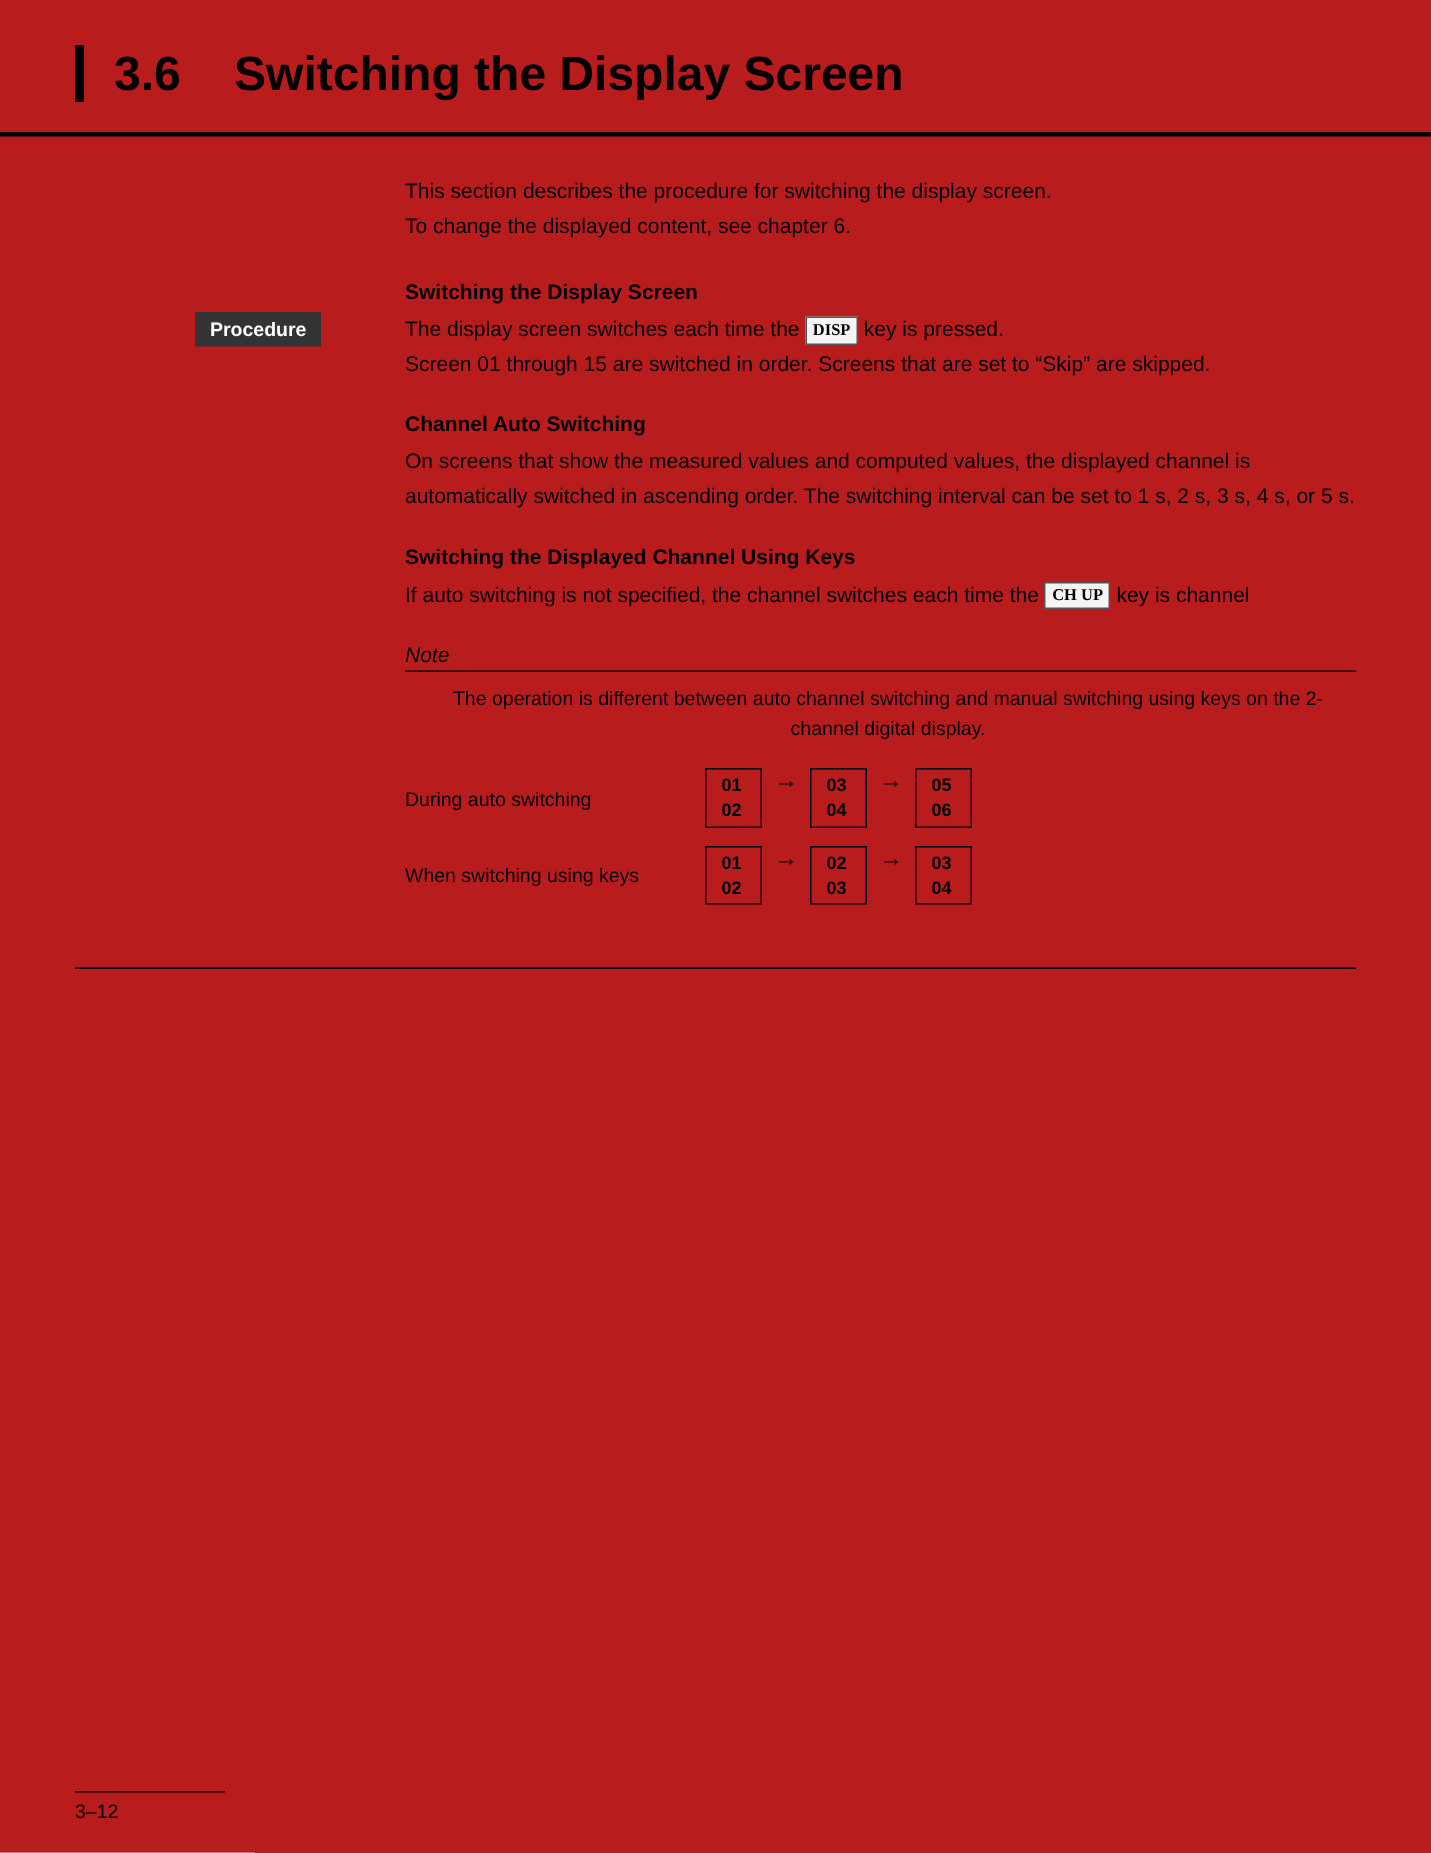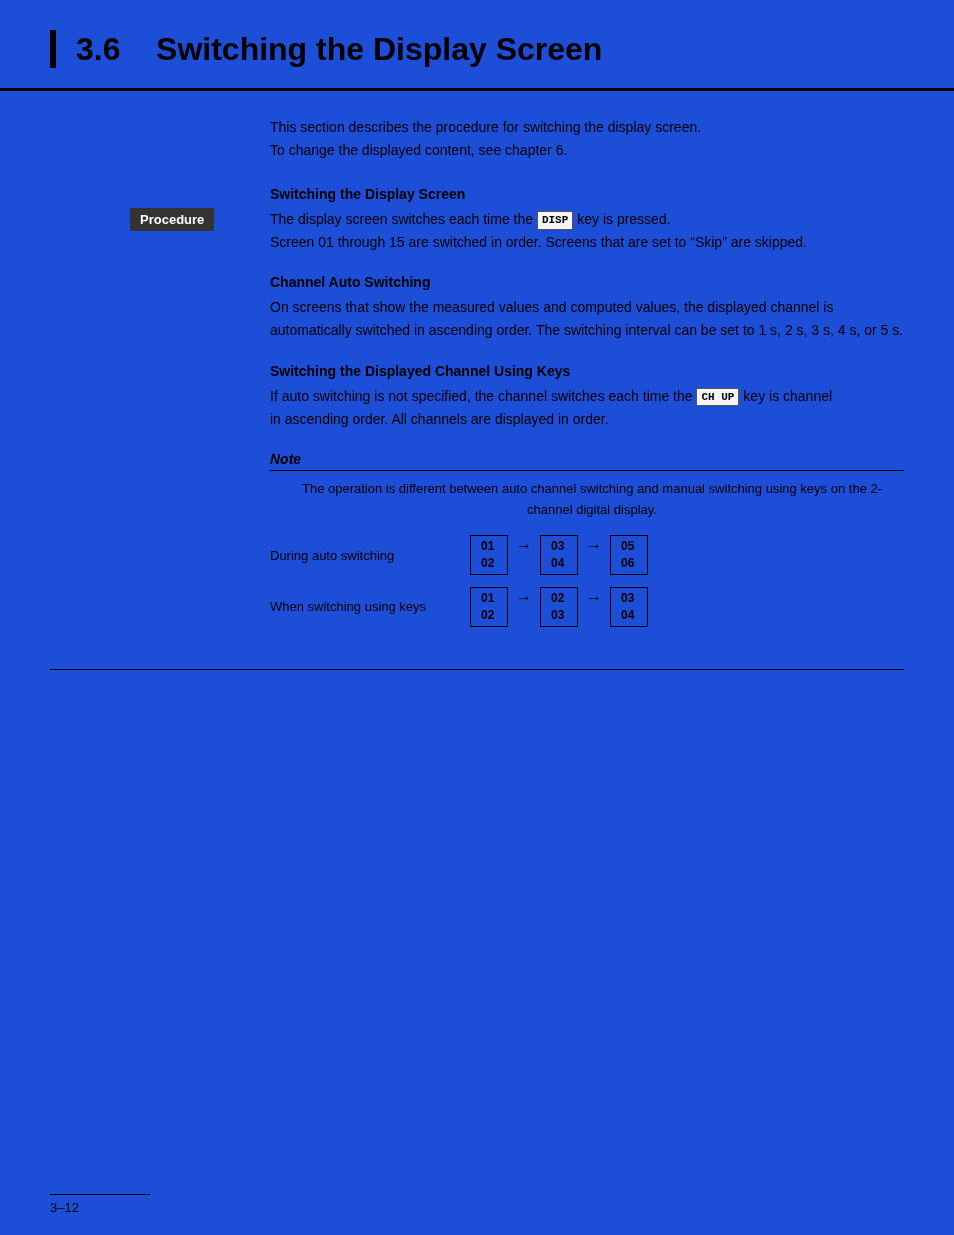--- a/index.html
+++ b/index.html
@@ -14,21 +14,21 @@
       background: #ffffff;
       font-family: Arial, Helvetica, sans-serif;
       font-size: 14px;
       color: #000000;
       position: relative;
     }
 
     .page-container {
       width: 954px;
       min-height: 1235px;
-      background: #1d4ed8;
+      background: #b91c1c;
       position: relative;
       padding-bottom: 40px;
     }
 
     
     .header-section {
       display: flex;
       align-items: stretch;
       padding: 30px 50px 20px 50px;
       border-bottom: 3px solid #000000;
@@ -103,36 +103,36 @@
       line-height: 1.65;
       color: #000000;
     }
 
     
     .key-box {
       display: inline-block;
       border: 1px solid #555555;
       padding: 1px 4px;
       font-size: 11px;
-      font-family: Liberation Mono, monospace;
+      font-family: Liberation Serif, serif;
       font-weight: bold;
       background: #f5f5f5;
       vertical-align: middle;
       line-height: 1.3;
     }
 
     
     .note-section {
       margin-top: 10px;
       margin-bottom: 10px;
     }
 
     .note-header {
       font-style: italic;
-      font-weight: bold;
+      font-weight: normal;
       font-size: 14px;
       border-bottom: 1px solid #000000;
       padding-bottom: 3px;
       margin-bottom: 8px;
     }
 
     .note-body {
       font-size: 13px;
       line-height: 1.6;
       padding-left: 10px;
@@ -243,21 +243,20 @@
             <span>On screens that show the measured values and computed values, the displayed channel is automatically switched in ascending order.  The switching interval can be set to 1 s, 2 s, 3 s, 4 s, or 5 s.</span>
             <br>
           </div>
         </div>
 
         <div class="subsection">
           <div class="subsection-title">Switching the Displayed Channel Using Keys</div>
           <div class="subsection-body">
             <span>If auto switching is not specified, the channel switches each time the </span><span class="key-box">CH UP</span><span> key is channel</span>
             <br>
-            <span>in ascending order.  All channels are displayed in order.</span>
           </div>
         </div>
 
         <div class="note-section">
           <div class="note-header">Note</div>
           <div class="note-body">The operation is different between auto channel switching and manual switching using keys on the 2-channel digital display.</div>
         </div>
 
         <div class="diagram-section">
 

